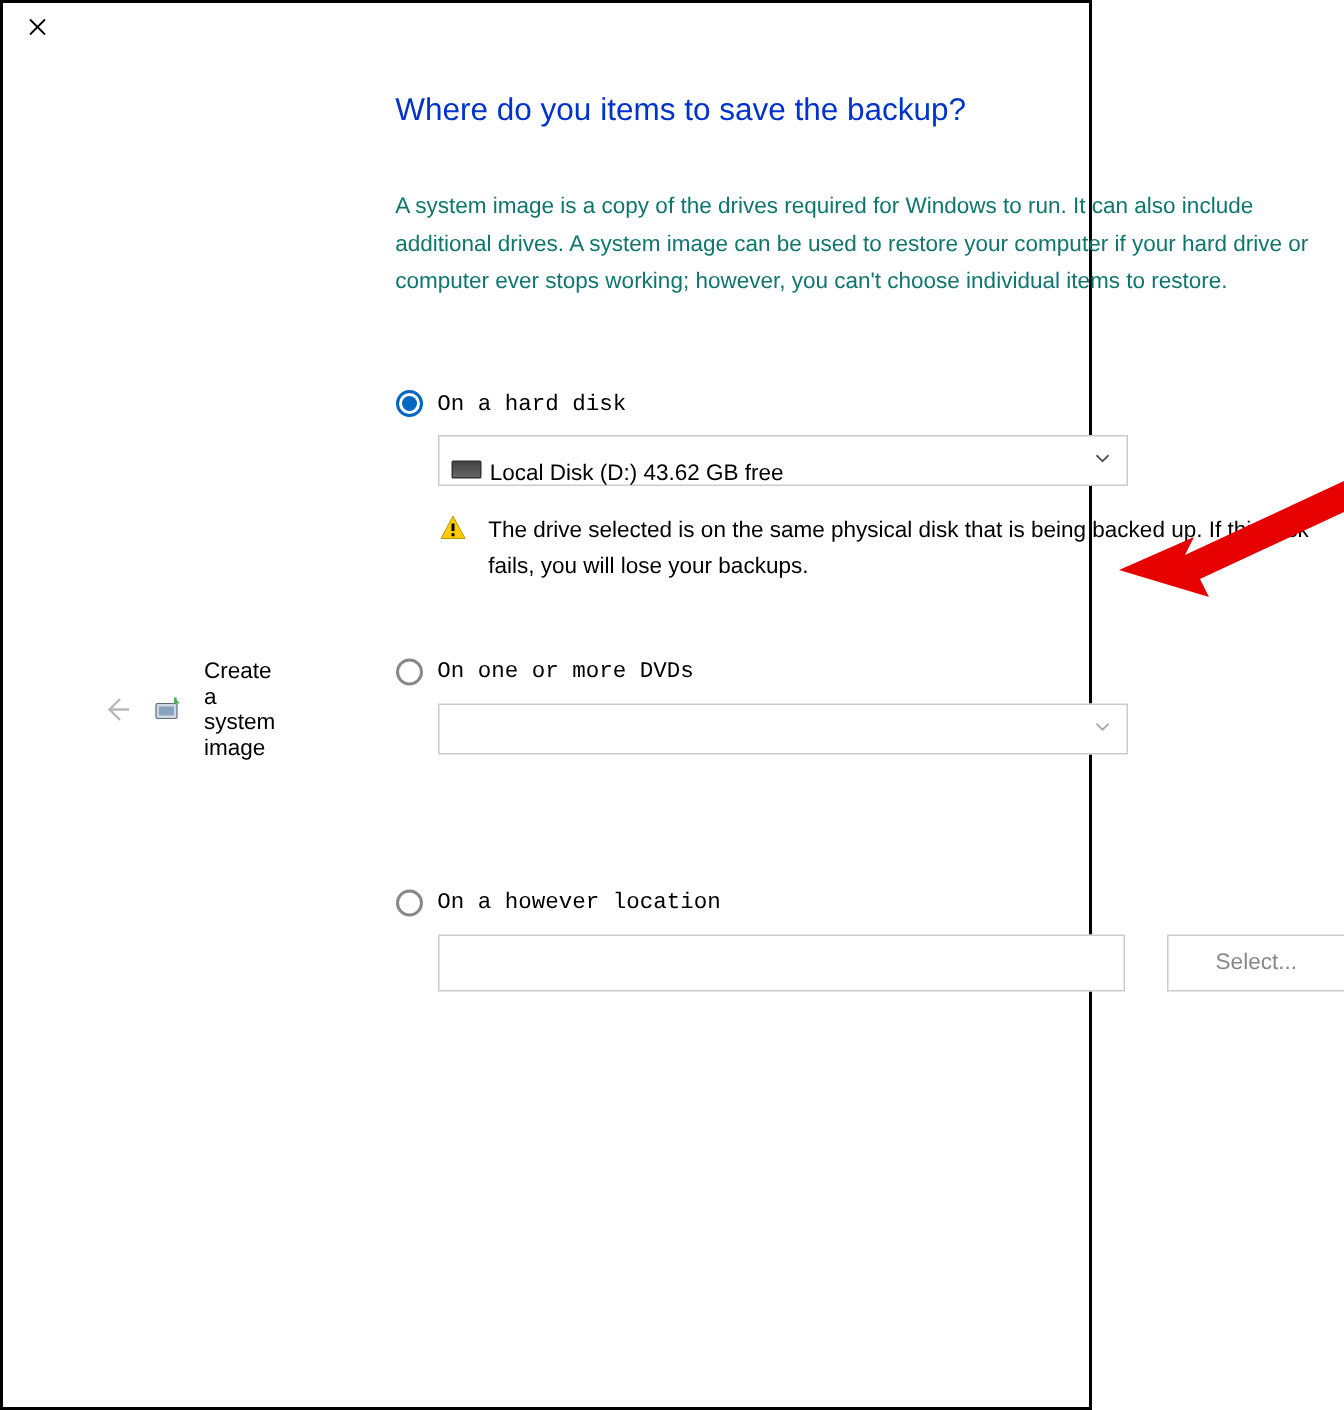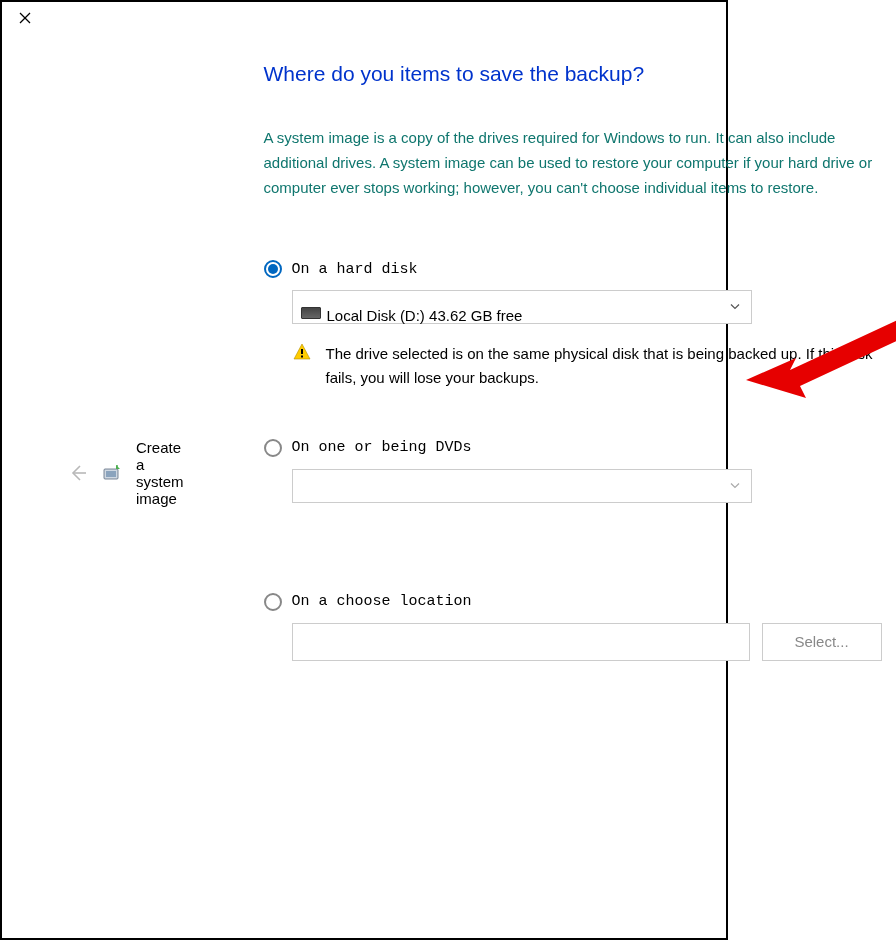--- a/index.html
+++ b/index.html
@@ -119,21 +119,21 @@
   }
   .warning-icon {
     flex-shrink:0;
     width: 20px; height: 20px;
   }
   .warning-text {
     font-size: 15px;
     line-height:1.55;
   }
   .network-row {
-    display:flex; gap:12px;
+    display:flex; gap:28px;
     margin-left: 28px;
     align-items:center;
   }
   .text-input {
     width: 458px; height: 38px;
     border: 1px solid #ccc;
     background:#fff;
   }
   .select-btn {
     width: 120px; height: 38px;
@@ -235,38 +235,38 @@
             <rect x="9" y="13.5" width="2" height="2" fill="#000"></rect>
           </svg>
         </div>
         <div class="warning-text">The drive selected is on the same physical disk that is being backed up. If this disk fails, you will lose your backups.</div>
       </div>
     </div>
 
     <div class="option-block">
       <div class="radio-row">
         <div class="radio"></div>
-        <div class="radio-label">On one or being DVDs</div>
+        <div class="radio-label">On one or more DVDs</div>
       </div>
       <div class="dropdown disabled">
         <span></span>
         <span class="chevron">
           <svg width="12" height="12" viewBox="0 0 12 12">
               <path d="M2 4 L6 8 L10 4" fill="none" stroke="#aaa" stroke-width="1.2"></path>
             </svg>
         </span>
       </div>
     </div>
 
     <div style="height:40px"></div>
 
     <div class="option-block">
       <div class="radio-row">
         <div class="radio"></div>
-        <div class="radio-label">On a choose location</div>
+        <div class="radio-label">On a however location</div>
       </div>
       <div class="network-row">
         <div class="text-input"></div>
         <div class="select-btn">
           <span>Select...</span>
         </div>
       </div>
     </div>
 
     <svg class="anno-arrow" viewBox="0 0 200 100">

